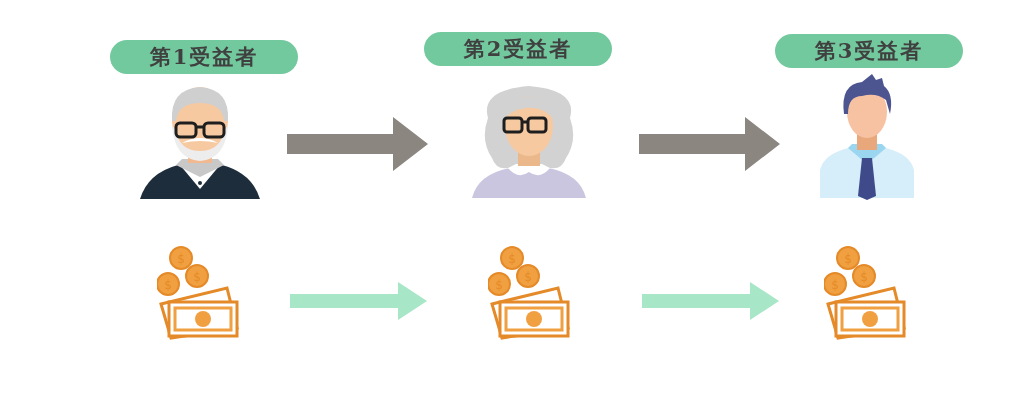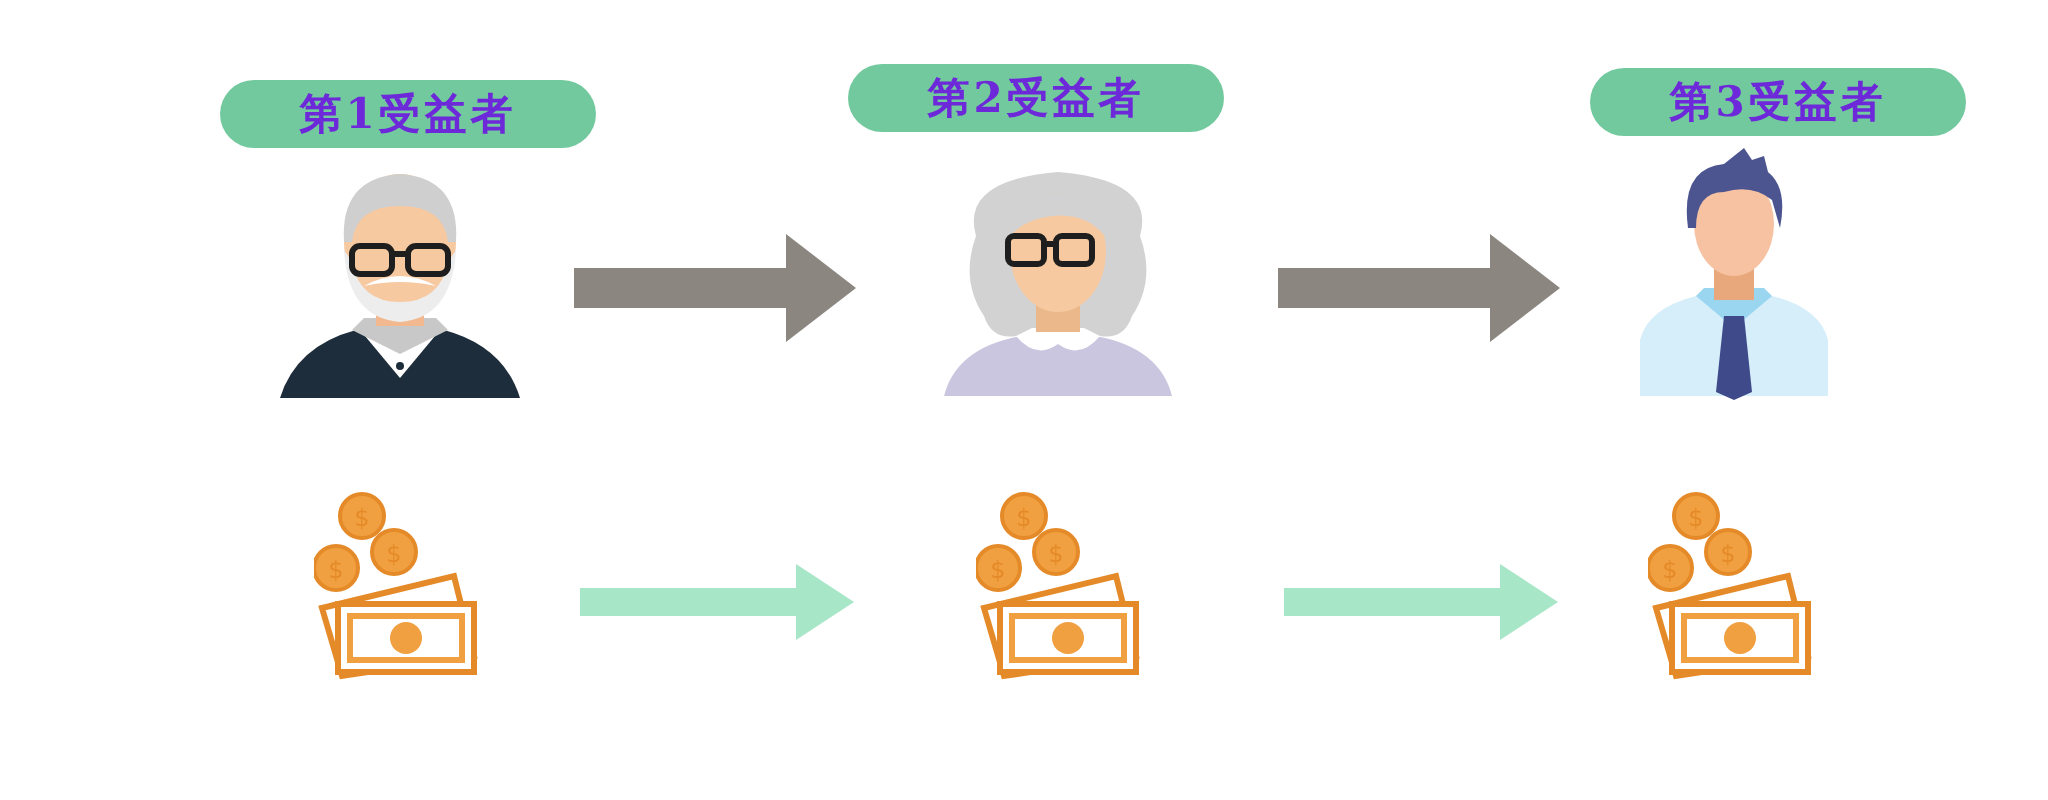--- a/index.html
+++ b/index.html
@@ -1,29 +1,29 @@
 <!DOCTYPE html>
 <html><head>
 <meta charset="utf-8">
 <style>
   html, body { margin:0; padding:0; background:#ffffff; }
   body { width:1024px; height:400px; position:relative; overflow:hidden; font-family:"DejaVu Serif", serif; }
   .label {
-    position:absolute; height:34px; border-radius:17px; background:#72c99e; color:#6d28d9;
+    position:absolute; height:34px; border-radius:17px; background:#72c99e; color:#404040;
     font-size:21px; font-weight:bold; display:flex; align-items:center; justify-content:center;
     letter-spacing:2px; font-family:"DejaVu Serif", serif;
   }
   .abs { position:absolute; }
 </style>
 </head>
 <body>
 
 <div class="label" style="left:110px;top:40px;width:188px;">第1受益者</div>
 <div class="label" style="left:424px;top:32px;width:188px;">第2受益者</div>
-<div class="label" style="left:795px;top:34px;width:188px;">第3受益者</div>
+<div class="label" style="left:775px;top:34px;width:188px;">第3受益者</div>
 
 <svg class="abs" style="left:138px;top:85px" width="124" height="116" viewBox="0 0 124 116">
   <path d="M2 114 Q10 88 40 80 L84 80 Q114 88 122 114 Z" fill="#1e2d3b"></path>
   <path d="M42 80 L62 104 L82 80 Z" fill="#ffffff"></path>
   <path d="M38 80 L62 92 L86 80 L80 74 L44 74 Z" fill="#c8c8c8"></path>
   <circle cx="62" cy="98" r="2" fill="#1e2d3b"></circle>
     <circle cx="62" cy="108" r="2" fill="#1e2d3b"></circle>
   <rect x="50" y="58" width="24" height="20" fill="#f2b990"></rect>
   <ellipse cx="62" cy="36" rx="28" ry="34" fill="#f7c9a0"></ellipse>
   <path d="M34 36 Q32 4 62 2 Q92 4 90 36 L86 36 Q84 18 62 18 Q40 18 38 36 Z" fill="#cfcfcf"></path>

